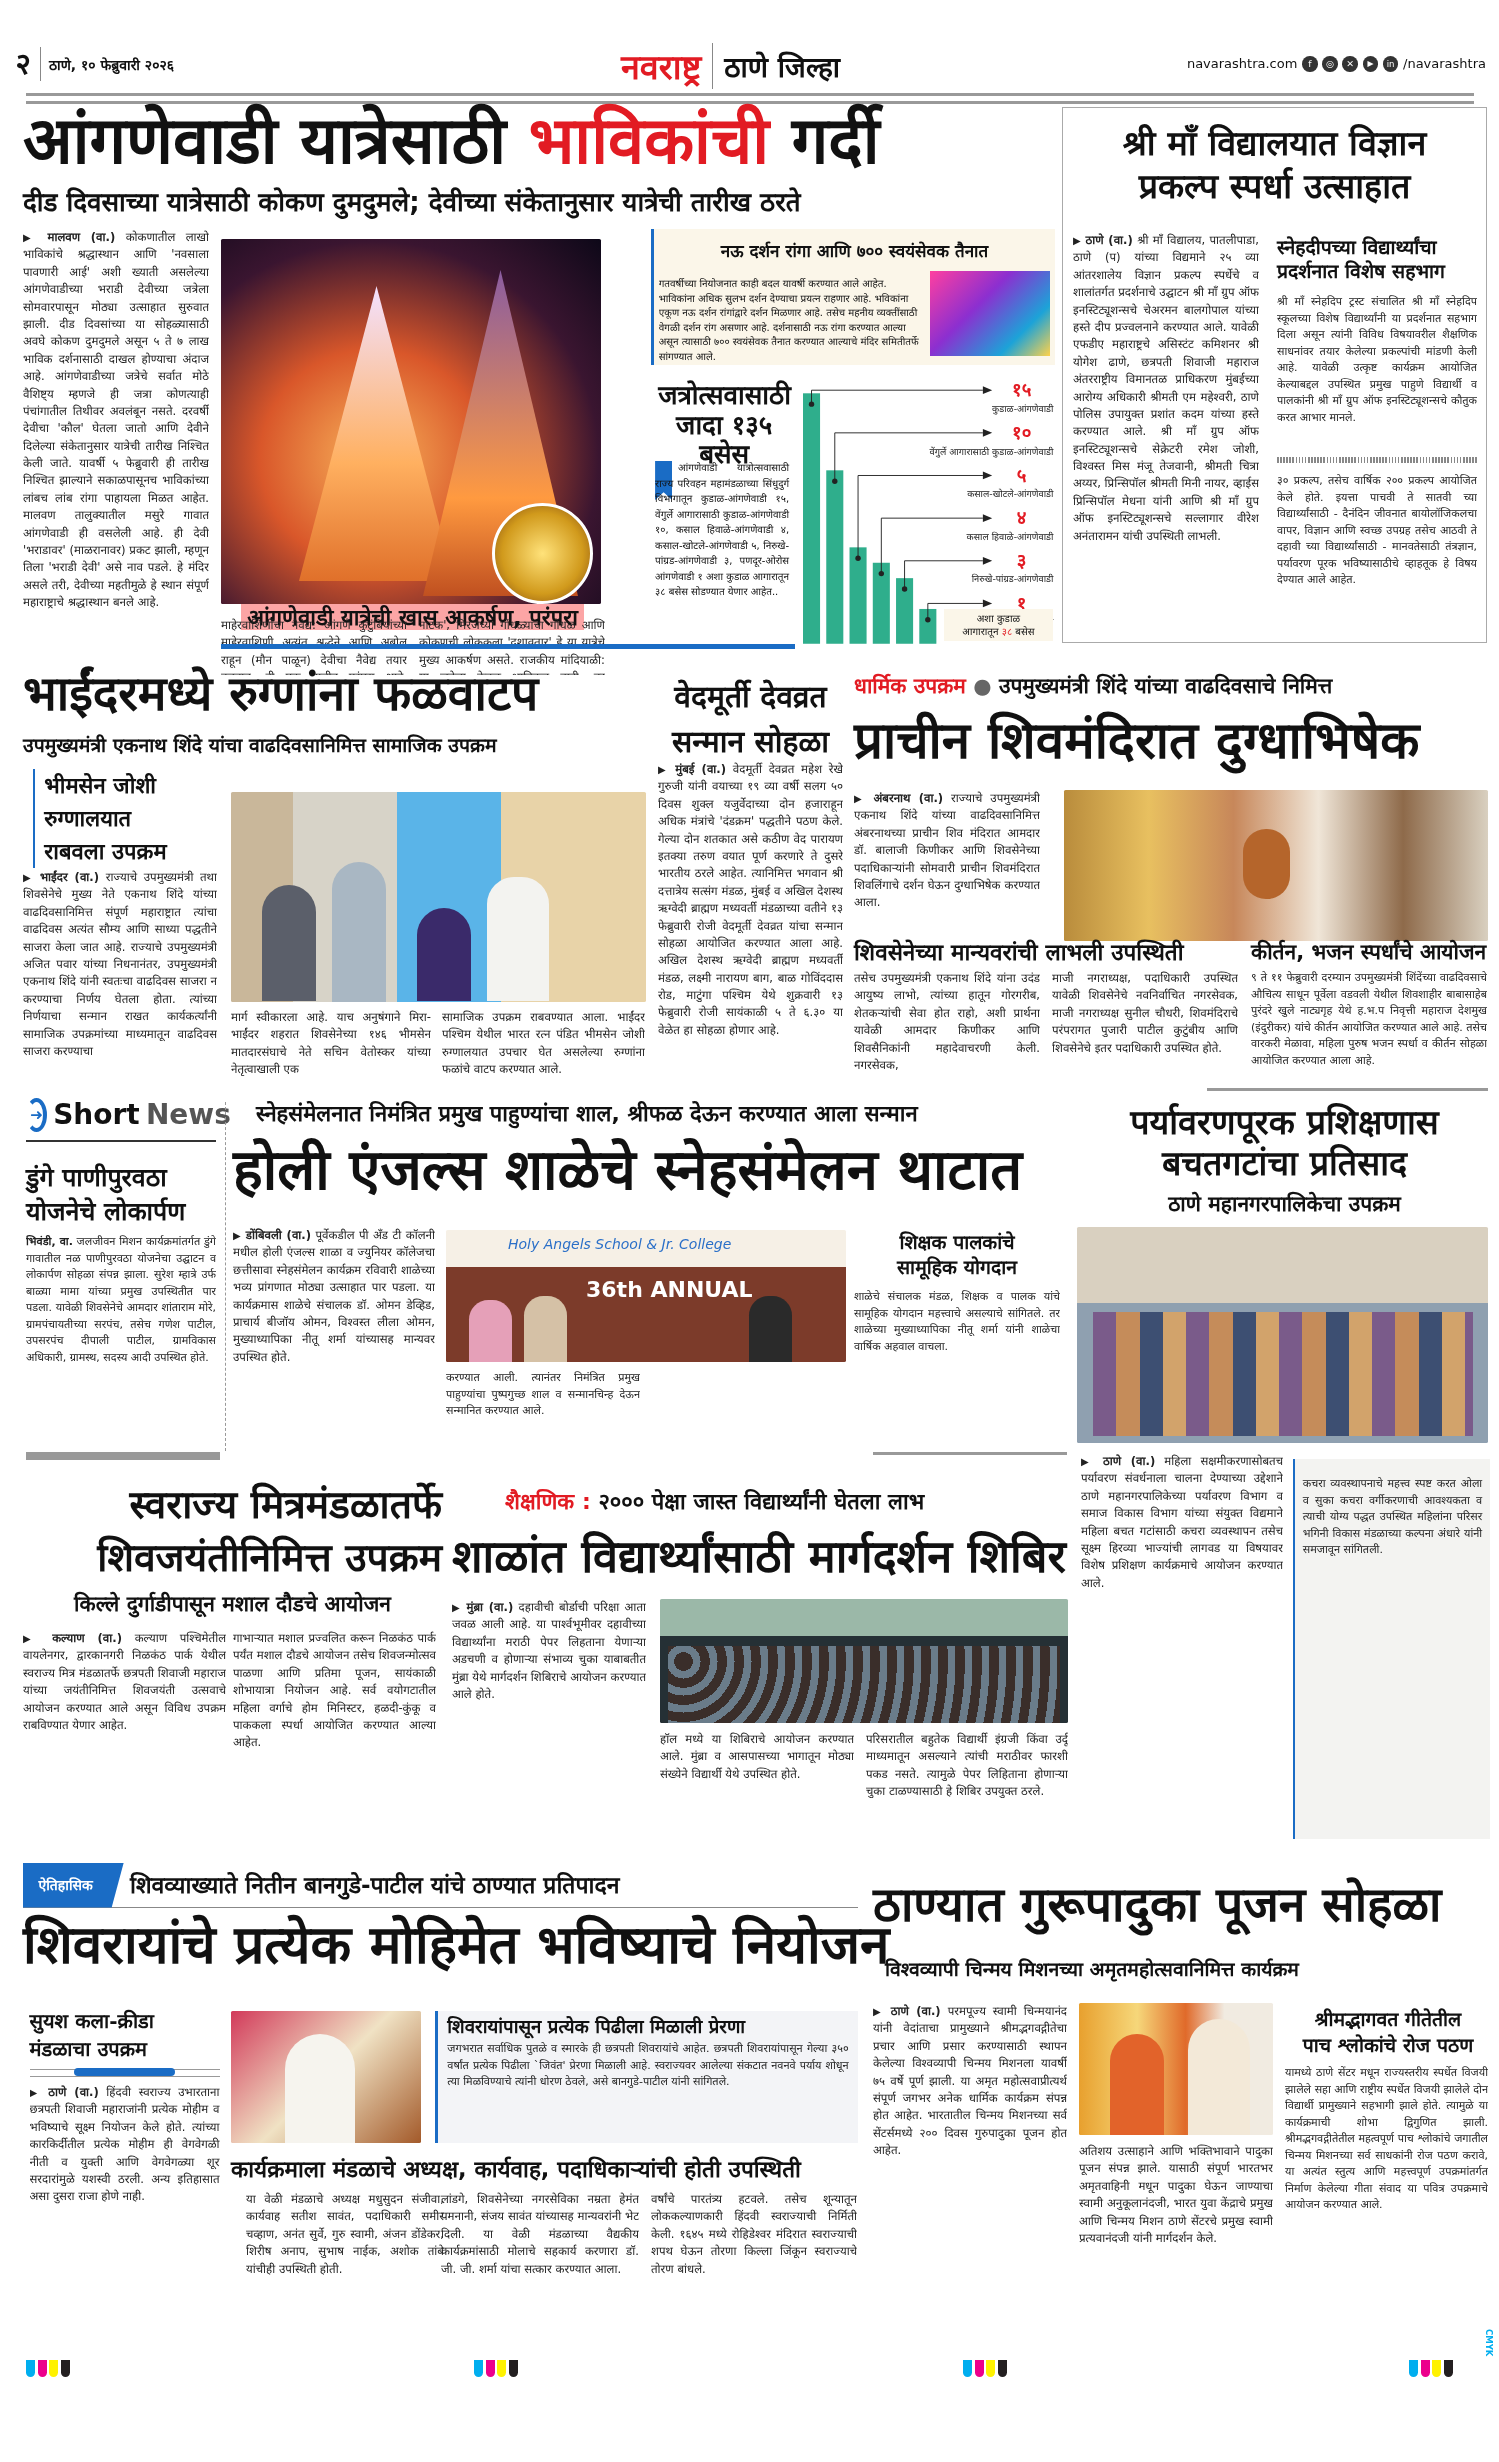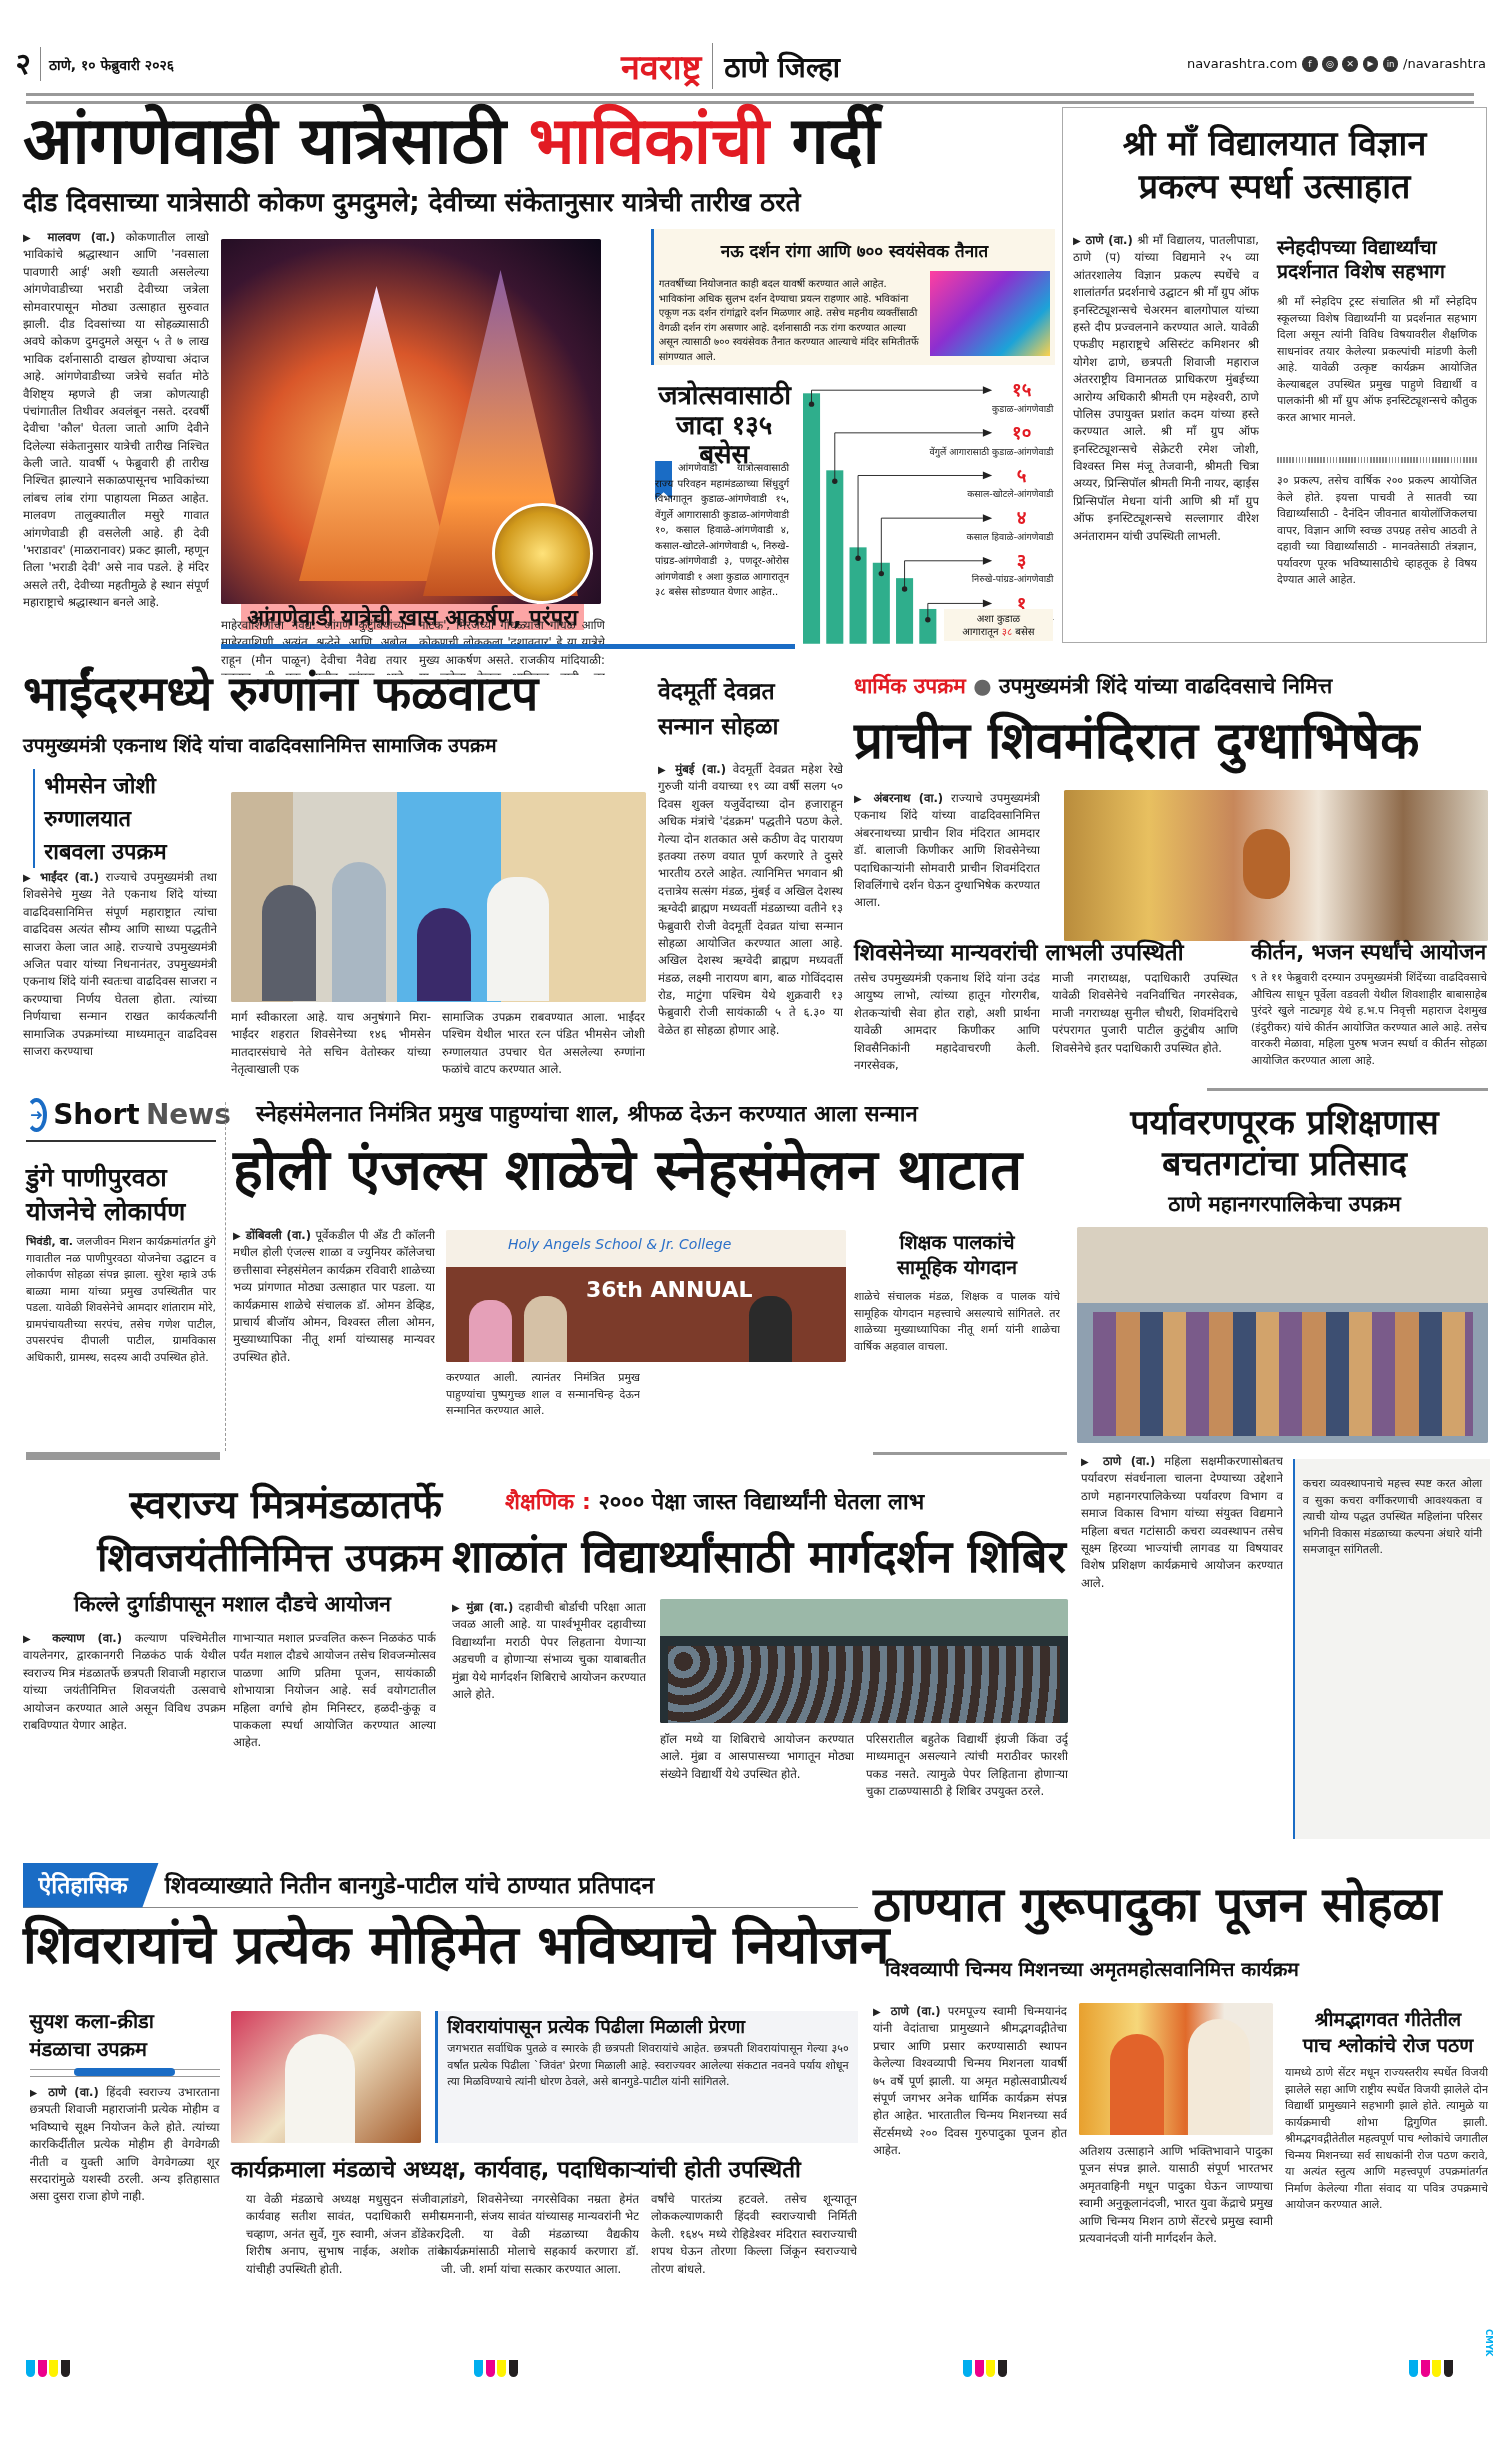--- a/index.html
+++ b/index.html
@@ -151,21 +151,21 @@
     <div style="position:absolute;left:31px;top:93px;width:54px;height:116px;background:#5b5f6a;border-radius:27px 27px 0 0"></div>
     <div style="position:absolute;left:101px;top:70px;width:54px;height:140px;background:#a9b7c3;border-radius:27px 27px 0 0"></div>
     <div style="position:absolute;left:186px;top:116px;width:54px;height:93px;background:#3a2a6a;border-radius:27px 27px 0 0"></div>
     <div style="position:absolute;left:256px;top:85px;width:62px;height:124px;background:#f3f3f0;border-radius:27px 27px 0 0"></div>
   </div>
   <div class="abs body small" style="left:231px;top:1009px;width:200px;height:76px;overflow:hidden">मार्ग स्वीकारला आहे. याच अनुषंगाने मिरा-भाईंदर शहरात शिवसेनेच्या १४६ भीमसेन मातदारसंघाचे नेते सचिन वेतोस्कर यांच्या नेतृत्वाखाली एक</div>
   <div class="abs body small" style="left:442px;top:1009px;width:203px;height:76px;overflow:hidden">सामाजिक उपक्रम राबवण्यात आला. भाईंदर पश्चिम येथील भारत रत्न पंडित भीमसेन जोशी रुग्णालयात उपचार घेत असलेल्या रुग्णांना फळांचे वाटप करण्यात आले.</div>
 </section>
 
 <section>
-  <h3 class="abs hl" style="left:658px;top:674px;width:185px;font-size:23px;text-align:left;line-height:1.5">
+  <h3 class="abs hl" style="left:658px;top:674px;width:185px;font-size:30px;text-align:center;line-height:1.5">
     <span>वेदमूर्ती देवव्रत</span><br>
     <span>सन्मान सोहळा</span>
   </h3>
   <div class="abs body small" style="left:658px;top:761px;width:185px;height:326px;overflow:hidden">
     <b class="bullet">मुंबई (वा.)</b>
     <span>वेदमूर्ती देवव्रत महेश रेखे गुरुजी यांनी वयाच्या १९ व्या वर्षी सलग ५० दिवस शुक्ल यजुर्वेदाच्या दोन हजाराहून अधिक मंत्रांचे 'दंडक्रम' पद्धतीने पठण केले. गेल्या दोन शतकात असे कठीण वेद पारायण इतक्या तरुण वयात पूर्ण करणारे ते दुसरे भारतीय ठरले आहेत. त्यानिमित्त भगवान श्री दत्तात्रेय सत्संग मंडळ, मुंबई व अखिल देशस्थ ऋग्वेदी ब्राह्मण मध्यवर्ती मंडळाच्या वतीने १३ फेब्रुवारी रोजी वेदमूर्ती देवव्रत यांचा सन्मान सोहळा आयोजित करण्यात आला आहे. अखिल देशस्थ ऋग्वेदी ब्राह्मण मध्यवर्ती मंडळ, लक्ष्मी नारायण बाग, बाळ गोविंददास रोड, माटुंगा पश्चिम येथे शुक्रवारी १३ फेब्रुवारी रोजी सायंकाळी ५ ते ६.३० या वेळेत हा सोहळा होणार आहे.</span>
   </div>
 </section>
 
 <section>
@@ -271,21 +271,21 @@
   </div>
   <div class="abs photo" style="left:660px;top:1599px;width:408px;height:124px;background:linear-gradient(180deg,#9bb8a8 0 30%,#253035 30% 100%)">
     <div style="position:absolute;left:7.8px;top:47px;width:392px;height:78px;background:repeating-radial-gradient(circle at 15.5px 15.5px,#3a2e2a 0 9.3px,#6a7c8a 9.3px 17px)"></div>
   </div>
   <div class="abs body small" style="left:660px;top:1731px;width:194px;height:109px;overflow:hidden">हॉल मध्ये या शिबिराचे आयोजन करण्यात आले. मुंब्रा व आसपासच्या भागातून मोठ्या संख्येने विद्यार्थी येथे उपस्थित होते.</div>
   <div class="abs body small" style="left:866px;top:1731px;width:202px;height:109px;overflow:hidden">परिसरातील बहुतेक विद्यार्थी इंग्रजी किंवा उर्दू माध्यमातून असल्याने त्यांची मराठीवर फारशी पकड नसते. त्यामुळे पेपर लिहिताना होणाऱ्या चुका टाळण्यासाठी हे शिबिर उपयुक्त ठरले.</div>
 </section>
 
 <section>
   <div class="abs" style="left:23px;top:1863px;width:835px;height:45px;display:flex;align-items:center;border-bottom:1.6px solid #888">
-    <span class="hl" style="background:#1a6cc5;color:#fff;font-size:23px;height:45px;line-height:45px;padding:0 31px 0 15.5px;clip-path:polygon(0 0,100% 0,88% 100%,0 100%)">ऐतिहासिक</span>
+    <span class="hl" style="background:#1a6cc5;color:#fff;font-size:14px;height:45px;line-height:45px;padding:0 31px 0 15.5px;clip-path:polygon(0 0,100% 0,88% 100%,0 100%)">ऐतिहासिक</span>
     <span class="hl" style="font-size:23px;margin-left:6.2px;white-space:nowrap">शिवव्याख्याते नितीन बानगुडे-पाटील यांचे ठाण्यात प्रतिपादन</span>
   </div>
   <h2 class="abs hl" style="left:23px;top:1917px;font-size:53px;white-space:nowrap">शिवरायांचे प्रत्येक मोहिमेत भविष्याचे नियोजन</h2>
   <div class="abs hl" style="left:29.5px;top:2007px;width:190px;font-size:20px;line-height:1.4">
     <span>सुयश कला-क्रीडा</span><br>
     <span>मंडळाचा उपक्रम</span>
   </div>
   <div class="abs" style="left:29.5px;top:2069px;width:190px;height:7.8px;border-top:1.6px solid #999;border-bottom:1.6px solid #999">
     <div style="margin:0 auto;width:101px;height:7.8px;background:#1a6cc5;border-radius:3.9px;margin-top:-1.6px"></div>
   </div>

